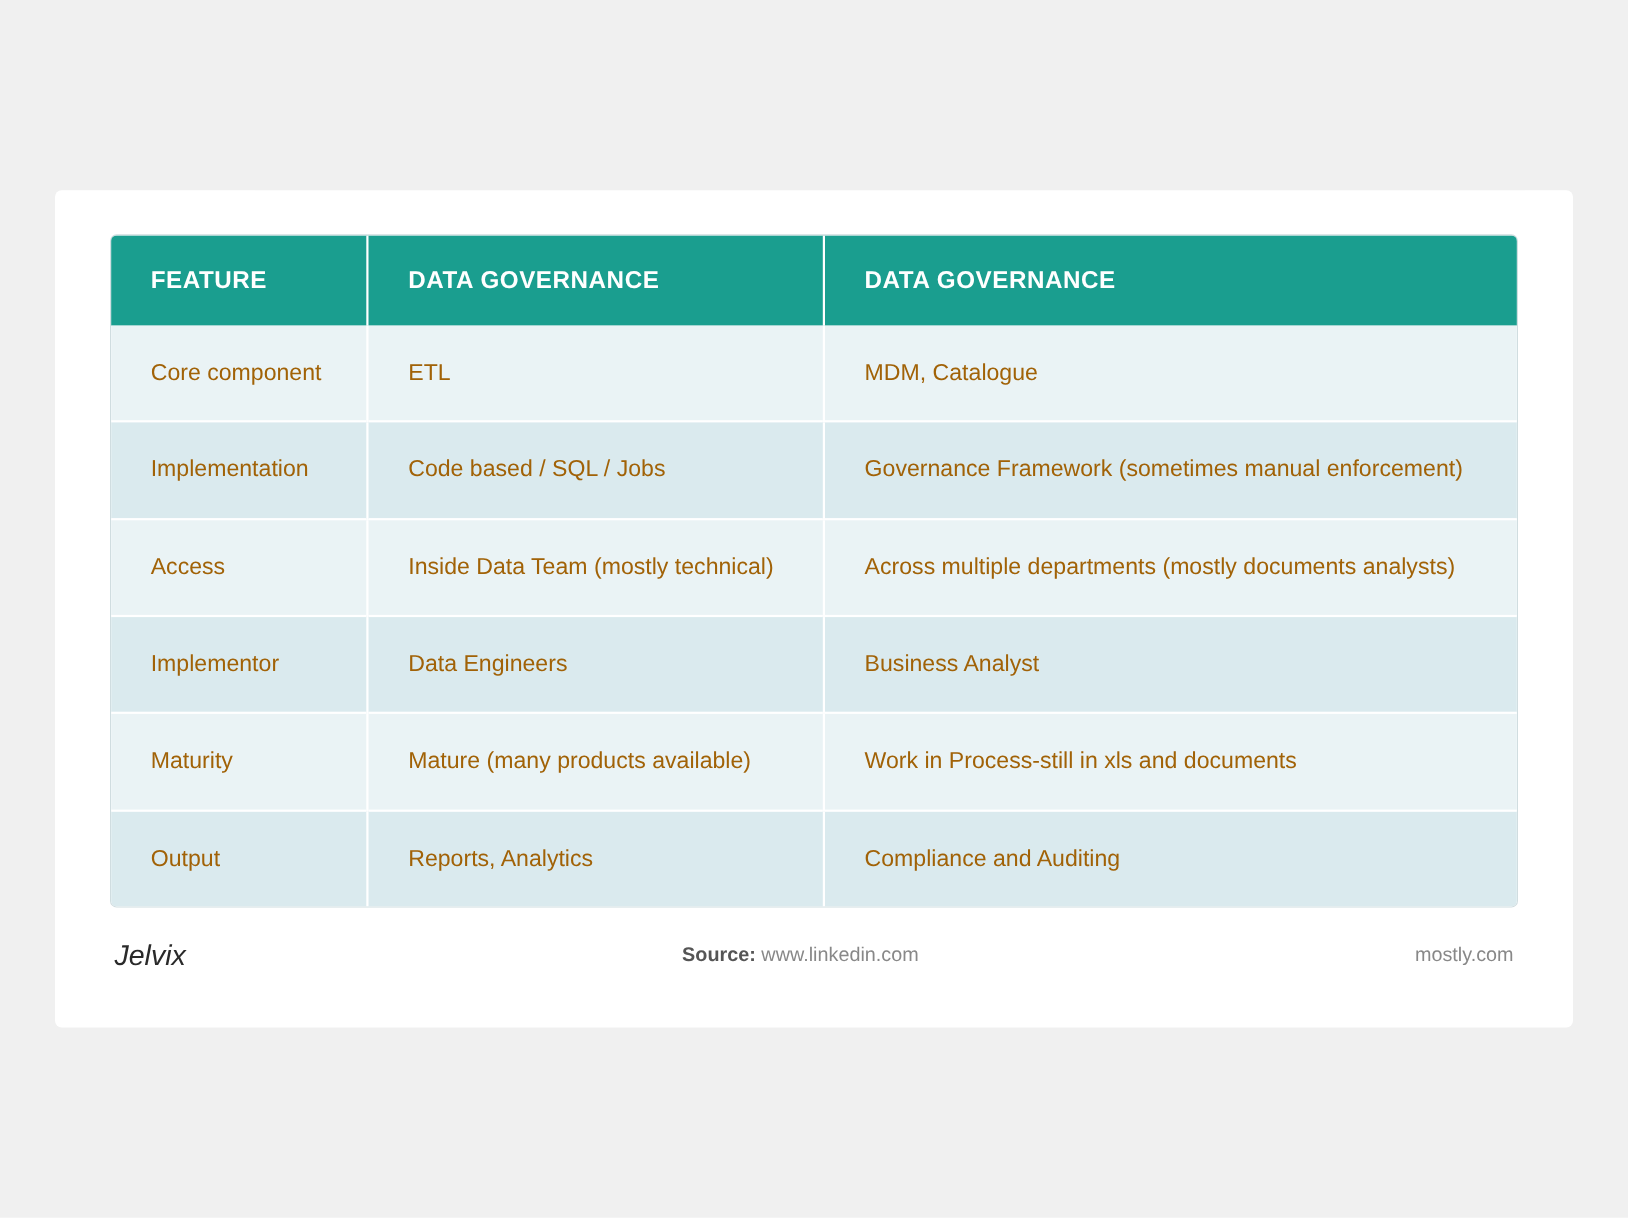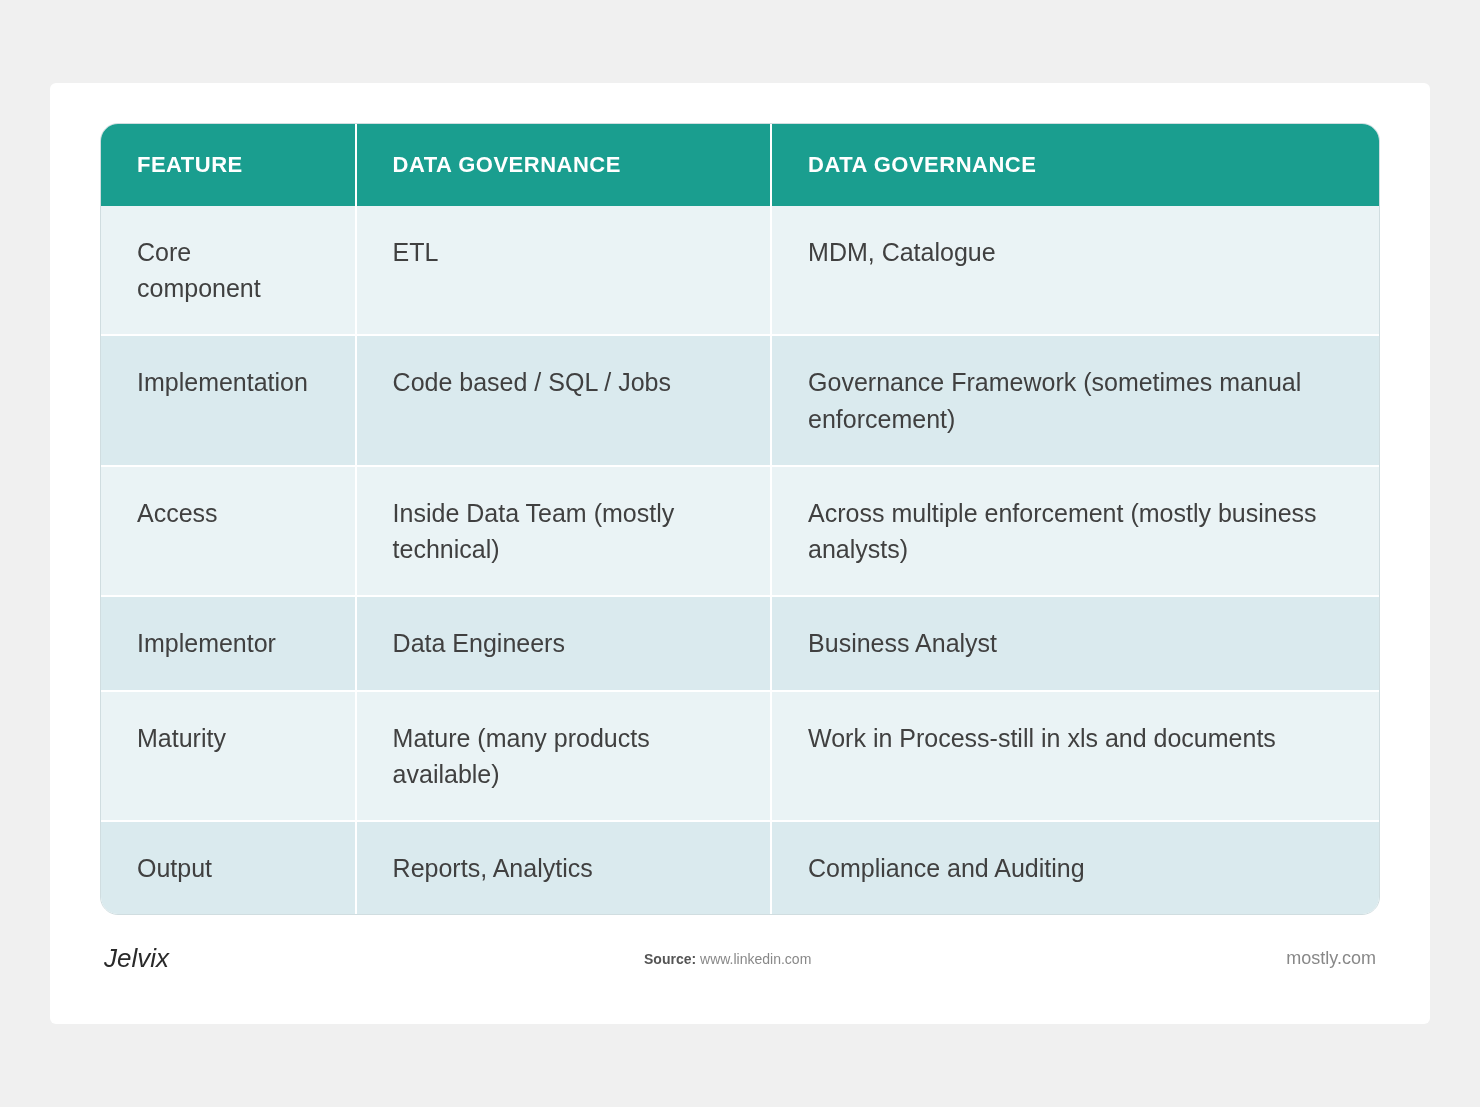--- a/index.html
+++ b/index.html
@@ -21,21 +21,21 @@
     .page-wrapper {
       background-color: #ffffff;
       width: 1380px;
       padding: 40px 50px 50px 50px;
       border-radius: 6px;
     }
 
     .table-container {
       width: 100%;
       border-collapse: collapse;
-      border-radius: 18px;
+      border-radius: 6px;
       overflow: hidden;
       border: 1px solid #d0dde0;
     }
 
     table {
       width: 100%;
       border-collapse: collapse;
     }
 
     thead tr th {
@@ -57,22 +57,22 @@
     tbody tr {
       border-bottom: 2px solid #ffffff;
     }
 
     tbody tr:last-child {
       border-bottom: none;
     }
 
     tbody tr td {
       padding: 28px 36px;
-      font-size: 25px;
-      color: #404040;
+      font-size: 21px;
+      color: #a16207;
       vertical-align: top;
       border-right: 2px solid #ffffff;
       line-height: 1.45;
     }
 
     tbody tr td:last-child {
       border-right: none;
     }
 
     tbody tr:nth-child(odd) td {
@@ -92,21 +92,21 @@
     }
 
     .footer-brand {
       font-size: 26px;
       color: #2a2a2a;
       font-style: italic;
       font-weight: 400;
     }
 
     .footer-source {
-      font-size: 14px;
+      font-size: 18px;
       color: #888;
     }
 
     .footer-source strong {
       color: #555;
       font-weight: 700;
     }
 
     .footer-url {
       font-size: 18px;
@@ -133,21 +133,21 @@
             <td>MDM, Catalogue</td>
           </tr>
           <tr>
             <td>Implementation</td>
             <td>Code based / SQL / Jobs</td>
             <td>Governance Framework (sometimes manual enforcement)</td>
           </tr>
           <tr>
             <td>Access</td>
             <td>Inside Data Team (mostly technical)</td>
-            <td>Across multiple enforcement (mostly business analysts)</td>
+            <td>Across multiple departments (mostly documents analysts)</td>
           </tr>
           <tr>
             <td>Implementor</td>
             <td>Data Engineers</td>
             <td>Business Analyst</td>
           </tr>
           <tr>
             <td>Maturity</td>
             <td>Mature (many products available)</td>
             <td>Work in Process-still in xls and documents</td>

